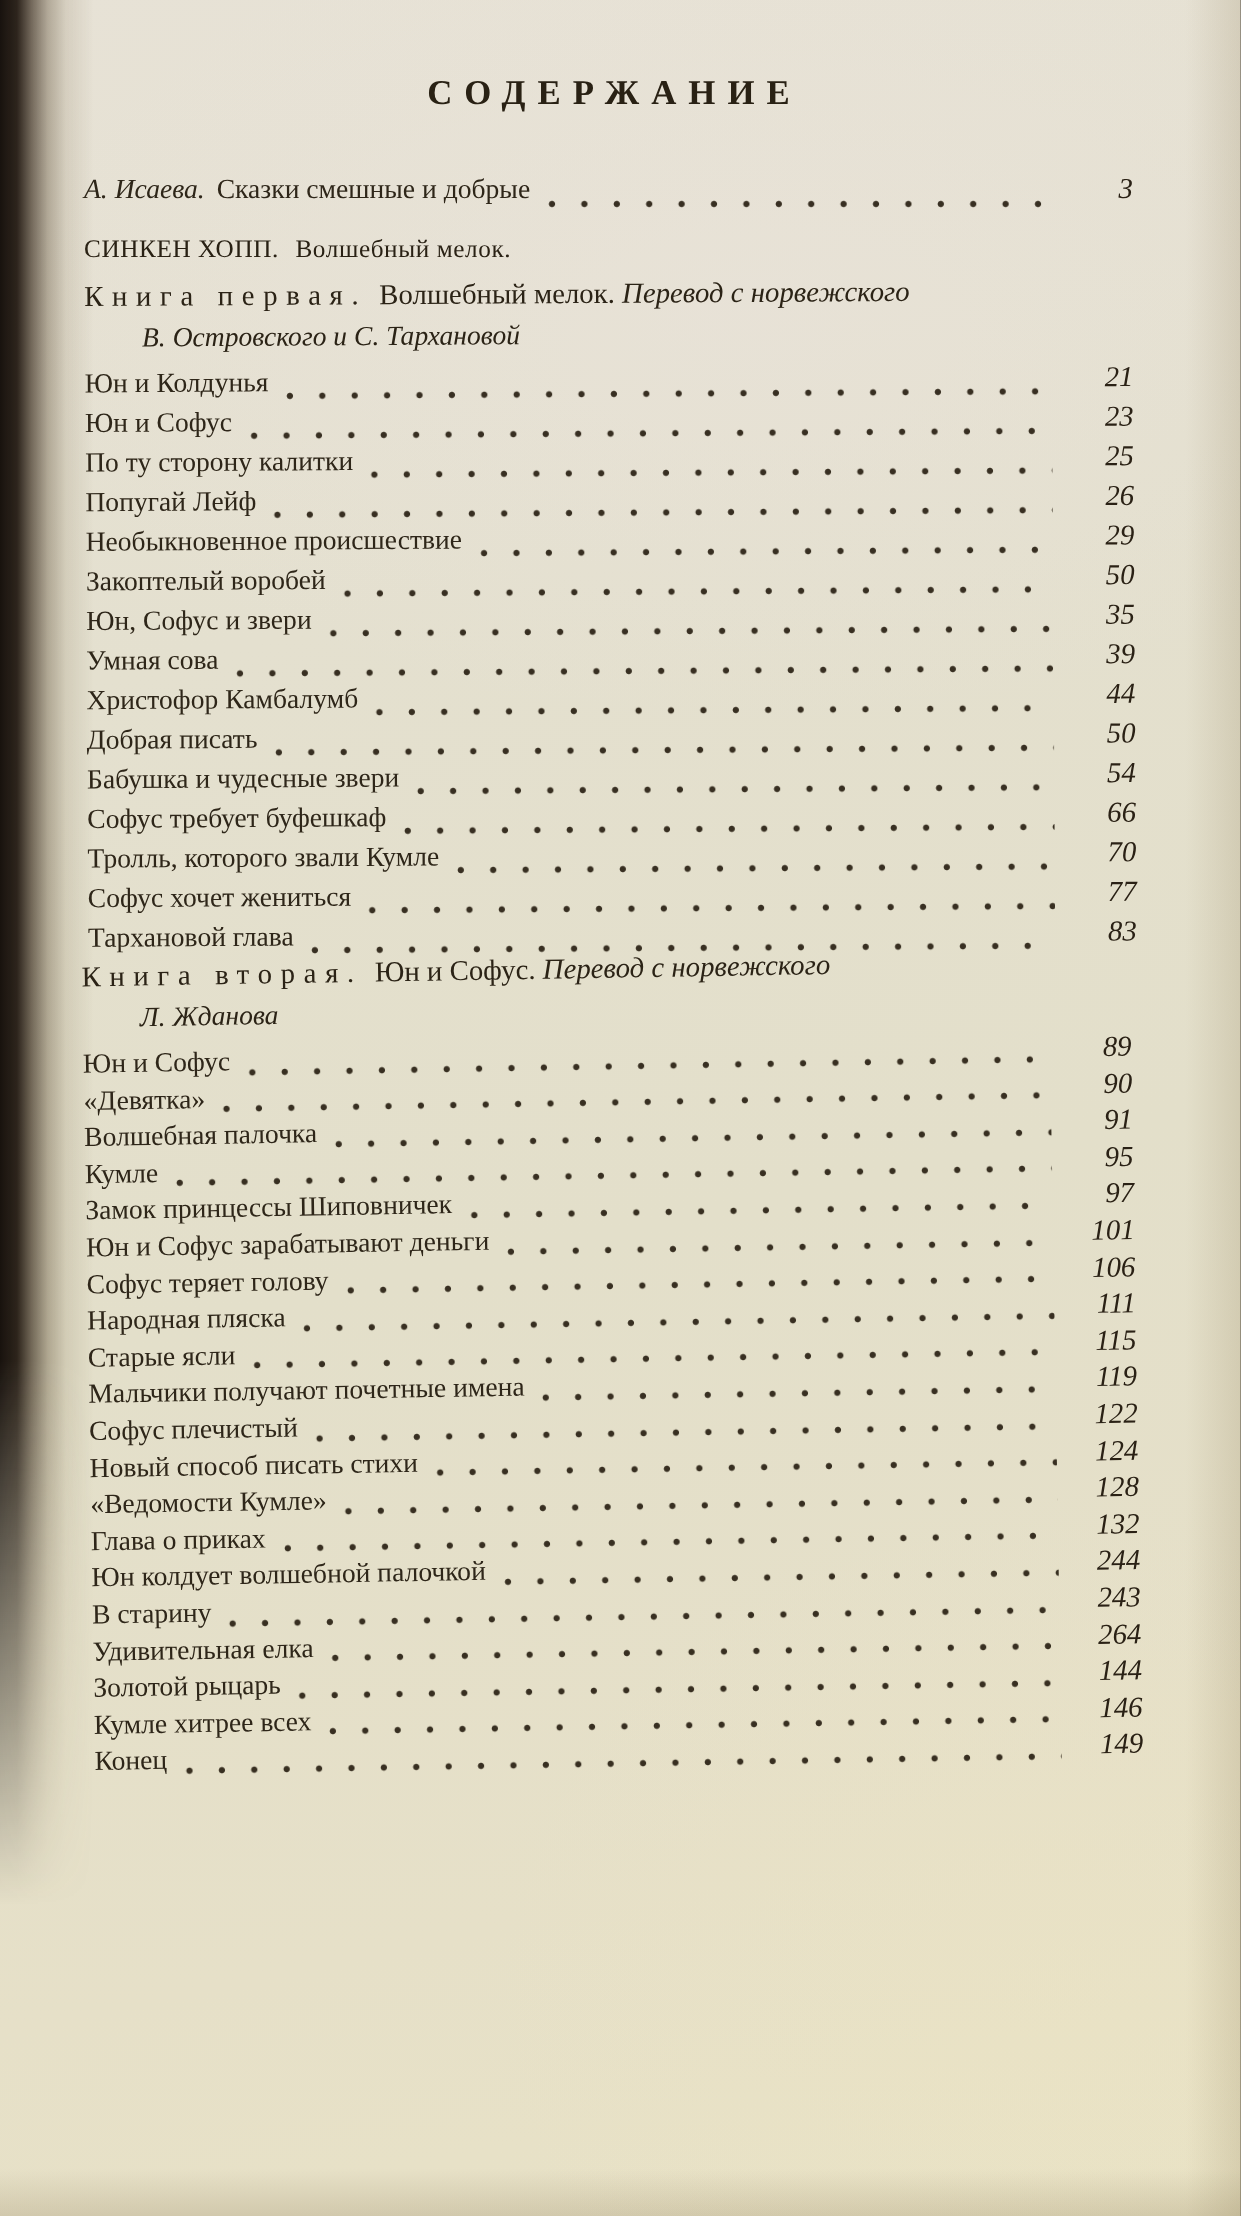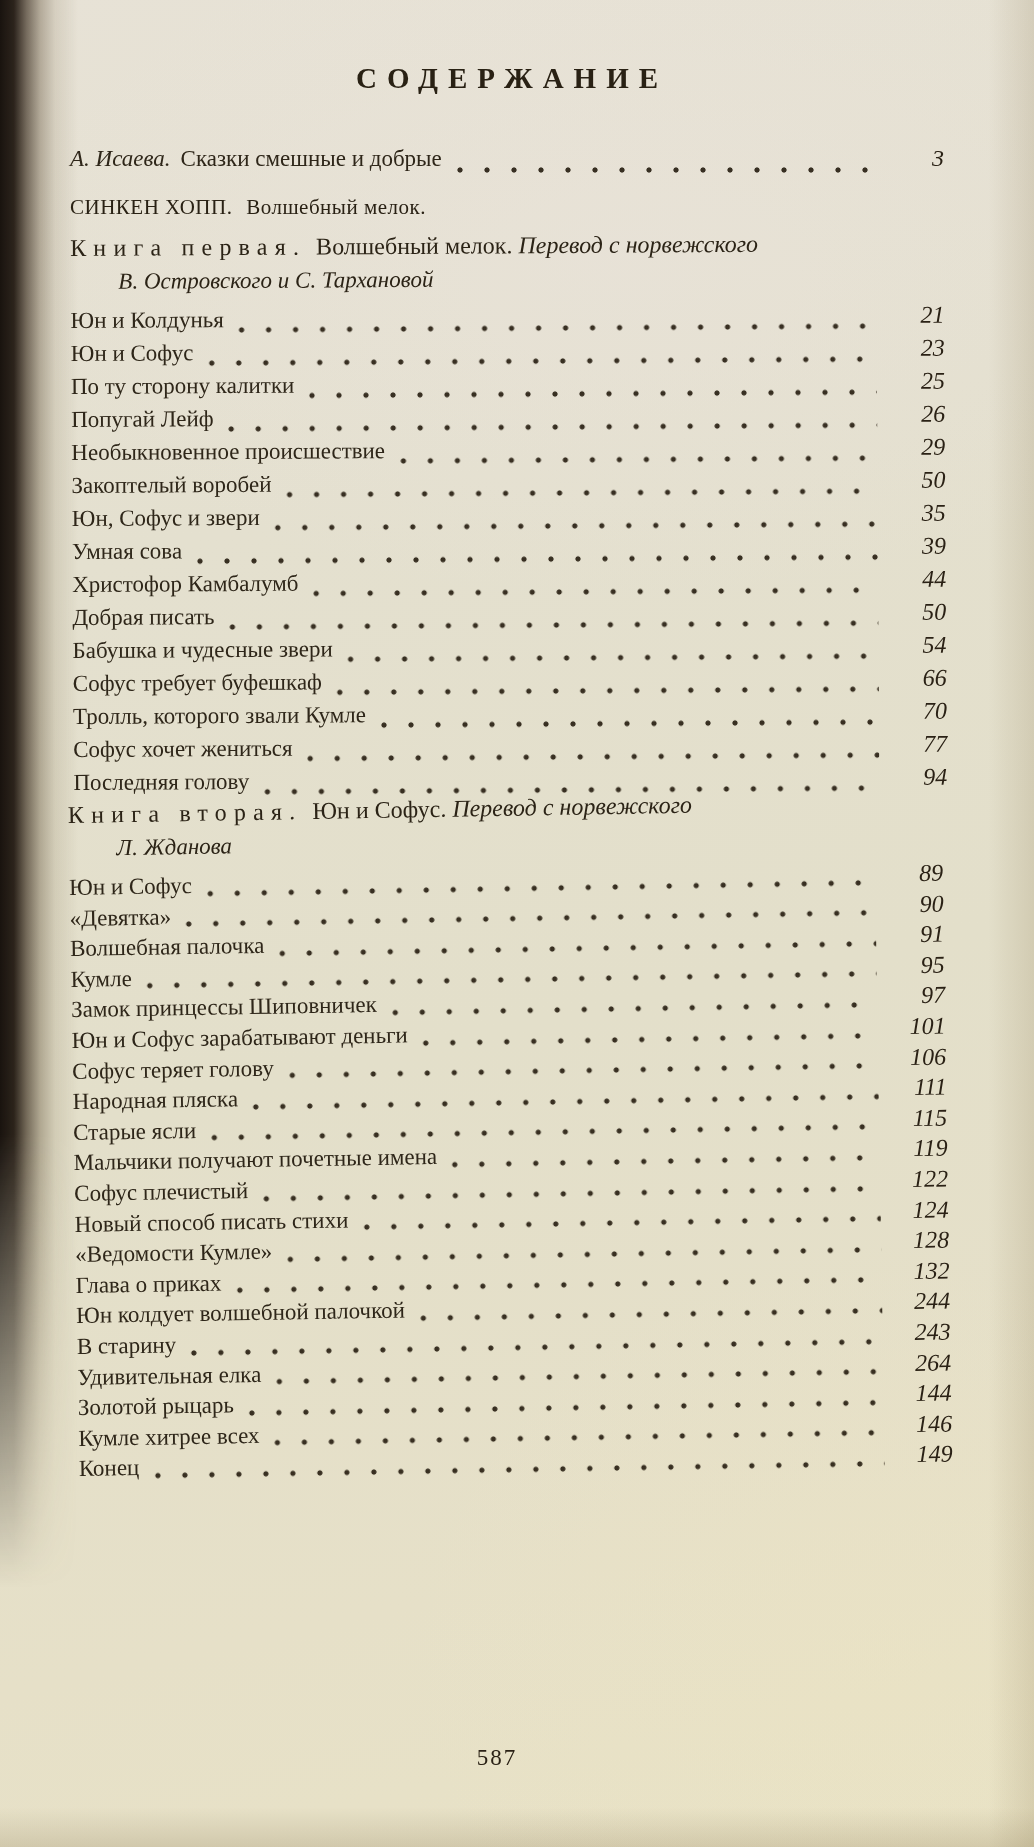--- a/index.html
+++ b/index.html
@@ -172,23 +172,23 @@
           <span class="t">Тролль, которого звали Кумле</span>
           <span class="leader"></span>
           <span class="pg">70</span>
         </div>
         <div class="row">
           <span class="t">Софус хочет жениться</span>
           <span class="leader"></span>
           <span class="pg">77</span>
         </div>
         <div class="row">
-          <span class="t">Последняя голову</span>
-          <span class="leader"></span>
-          <span class="pg">94</span>
+          <span class="t">Тархановой глава</span>
+          <span class="leader"></span>
+          <span class="pg">83</span>
         </div>
       </div>
       <div class="toc-section sec1">
         <div class="sec-heading"><span class="spaced">Книга вторая.</span><span class="mid">Юн и Софус.</span><span class="note">Перевод с норвежского</span></div>
         <div class="translator">Л. Жданова</div>
         <div class="row">
           <span class="t">Юн и Софус</span>
           <span class="leader"></span>
           <span class="pg">89</span>
         </div>
@@ -283,18 +283,17 @@
           <span class="pg">146</span>
         </div>
         <div class="row">
           <span class="t">Конец</span>
           <span class="leader"></span>
           <span class="pg">149</span>
         </div>
       </div>
     </div>
 
-  <div class="footer-pagenum">587</div>
 </div>
 
 <div class="gutter"></div>
 <div class="edge-right"></div>
 <div class="edge-bottom"></div>
 
 </body></html>

